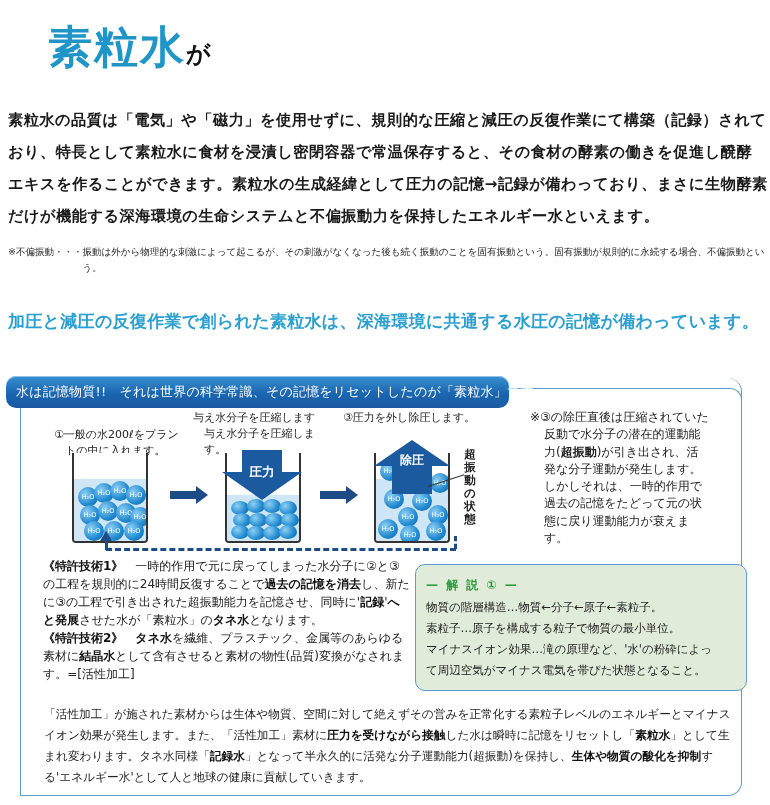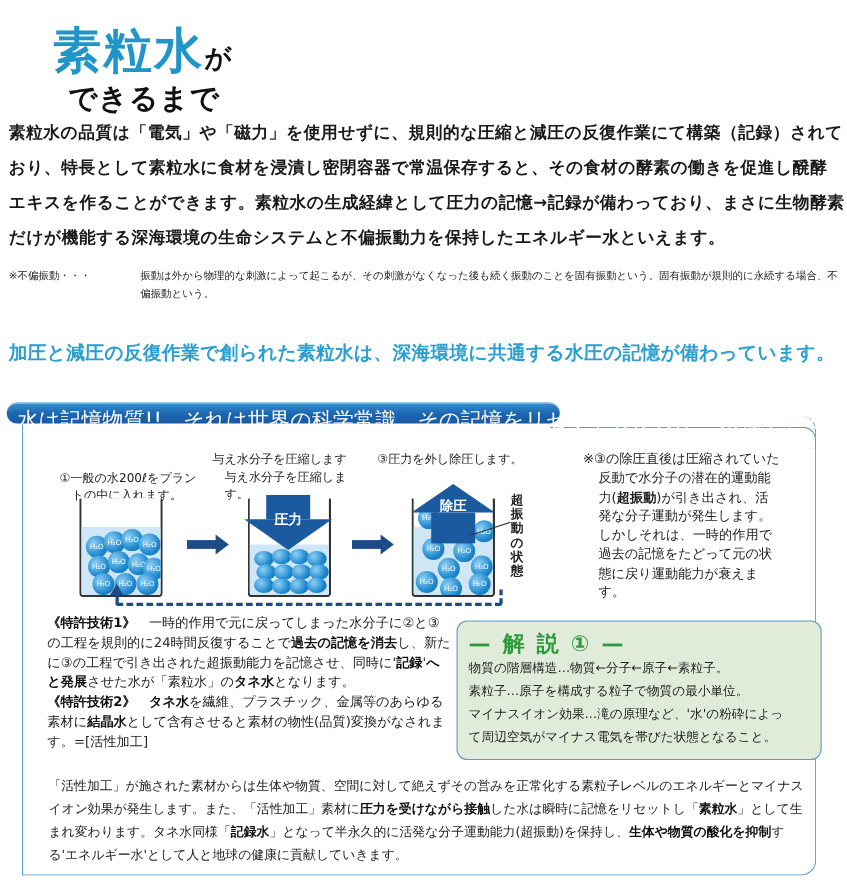--- a/index.html
+++ b/index.html
@@ -7,28 +7,28 @@
   body { font-family: "DejaVu Sans", "Liberation Sans", sans-serif; color: #222; position: relative; }
 
   .title-wrap { position: absolute; left: 48px; top: 4px; width: 180px; height: 90px; margin-top: 18px; }
   .title-main { position: absolute; left: 0; top: 0; font-weight: bold; color: #1f95c8; font-size: 44px; letter-spacing: 2px; line-height: 50px; }
   .title-main .ga { font-size: 24px; color: #111; letter-spacing: 0; }
   .title-sub { position: absolute; left: 14px; top: 52px; font-weight: bold; color: #111; font-size: 26px; letter-spacing: 1px; line-height: 32px; }
 
   .intro { position: absolute; left: 8px; top: 104px; width: 760px; font-size: 15.2px; line-height: 32px; font-weight: bold; color: #1a1a1a; letter-spacing: 0.5px; }
   .note { position: absolute; left: 8px; top: 244px; width: 760px; font-size: 9.5px; line-height: 16px; color: #222; display: flex; }
   .note .note-label { white-space: nowrap; }
-  .note .note-body { flex: 1; margin-left: 45px; }
+  .note .note-body { flex: 1; }
 
   .highlight { position: absolute; left: 8px; top: 308px; width: 760px; font-size: 17px; font-weight: bold; color: #2a9fd0; line-height: 26px; letter-spacing: 0.3px; }
 
   .frame { position: absolute; left: 20px; top: 378px; width: 722px; height: 418px; border: 1.5px solid #5b9bd0; border-radius: 0 14px 14px 0; border-top: none; border-left: 1.5px solid #5b9bd0; }
   .frame-top-right { position: absolute; left: 500px; top: 388px; width: 242px; height: 20px; border-top: 1.5px solid #5b9bd0; border-right: 1.5px solid #5b9bd0; border-radius: 0 12px 0 0; }
 
-  .banner { position: absolute; left: 6px; top: 366px; width: 503px; height: 19px; border-radius: 10px; background: linear-gradient(#3a8fd0, #1a66b0 55%, #1a5aa2); color: #fff; font-size: 19px; line-height: 32px; padding-left: 10px; box-shadow: inset 0 1px 0 #8cc4ee; white-space: nowrap; letter-spacing: 0.2px; }
+  .banner { position: absolute; left: 6px; top: 376px; width: 503px; height: 32px; border-radius: 10px; background: linear-gradient(#3a8fd0, #1a66b0 55%, #1a5aa2); color: #fff; font-size: 13px; line-height: 32px; padding-left: 10px; box-shadow: inset 0 1px 0 #8cc4ee; white-space: nowrap; letter-spacing: 0.2px; }
 
   .step-cap { position: absolute; font-size: 11px; line-height: 16px; color: #222; }
 
   .beaker { position: absolute; width: 76px; height: 90px; border: 2px solid #333; border-top: none; border-radius: 0 0 4px 4px; overflow: hidden; background: #fff; }
   .beaker .water { position: absolute; left: 0; right: 0; bottom: 0; background: #cfe6f6; }
   .mol { position: absolute; width: 20px; height: 20px; border-radius: 50%; background: radial-gradient(circle at 35% 35%, #8fd0f4, #1e88cf 60%, #13609e); color: #fff; font-size: 6.5px; line-height: 20px; text-align: center; }
 
   .flow-arrow { position: absolute; height: 8px; background: #1c4b86; }
   .flow-arrow::after { content: ""; position: absolute; right: -10px; top: -5px; border-left: 12px solid #1c4b86; border-top: 9px solid transparent; border-bottom: 9px solid transparent; }
 
@@ -50,32 +50,31 @@
   .dash-up-left { position: absolute; left: 105px; top: 540px; height: 10px; border-left: 3px dashed #1c4b86; }
   .dash-up-arrow { position: absolute; left: 100px; top: 531px; border-bottom: 10px solid #1c4b86; border-left: 6px solid transparent; border-right: 6px solid transparent; }
 
   .side-note { position: absolute; left: 530px; top: 409px; width: 180px; font-size: 12px; line-height: 17.3px; color: #222; }
   .side-note p { padding-left: 14px; text-indent: -14px; }
 
   .patent { position: absolute; left: 43px; top: 557px; width: 368px; font-size: 12px; line-height: 18px; color: #222; }
   .patent b { color: #111; }
 
   .expl { position: absolute; left: 415px; top: 564px; width: 332px; height: 127px; background: #e0ecd9; border: 1.5px solid #5b9bd0; border-radius: 10px; padding: 8px 10px; }
-  .expl-title { font-size: 20px; font-weight: bold; color: #2e9a3e; line-height: 24px; letter-spacing: 2px; }
+  .expl-title { font-size: 12px; font-weight: bold; color: #2e9a3e; line-height: 24px; letter-spacing: 2px; }
   .expl-line { font-size: 11.5px; line-height: 21px; color: #222; white-space: nowrap; }
 
   .bottom { position: absolute; left: 44px; top: 704px; width: 690px; font-size: 11.7px; line-height: 21px; color: #222; }
   .bottom b { color: #111; }
 </style>
 </head>
 <body>
 
 <div class="title-wrap">
   <div class="title-main"><span>素粒水</span><span class="ga">が</span></div>
-  <div class="title-sub">できるまで</div>
 </div>
 
 <div class="intro">素粒水の品質は「電気」や「磁力」を使用せずに、規則的な圧縮と減圧の反復作業にて構築（記録）されており、特長として素粒水に食材を浸漬し密閉容器で常温保存すると、その食材の酵素の働きを促進し醗酵エキスを作ることができます。素粒水の生成経緯として圧力の記憶→記録が備わっており、まさに生物酵素だけが機能する深海環境の生命システムと不偏振動力を保持したエネルギー水といえます。</div>
 
 <div class="note">
   <span class="note-label">※不偏振動・・・</span>
   <span class="note-body">振動は外から物理的な刺激によって起こるが、その刺激がなくなった後も続く振動のことを固有振動という。固有振動が規則的に永続する場合、不偏振動という。</span>
 </div>
 
 <div class="highlight">加圧と減圧の反復作業で創られた素粒水は、深海環境に共通する水圧の記憶が備わっています。</div>

